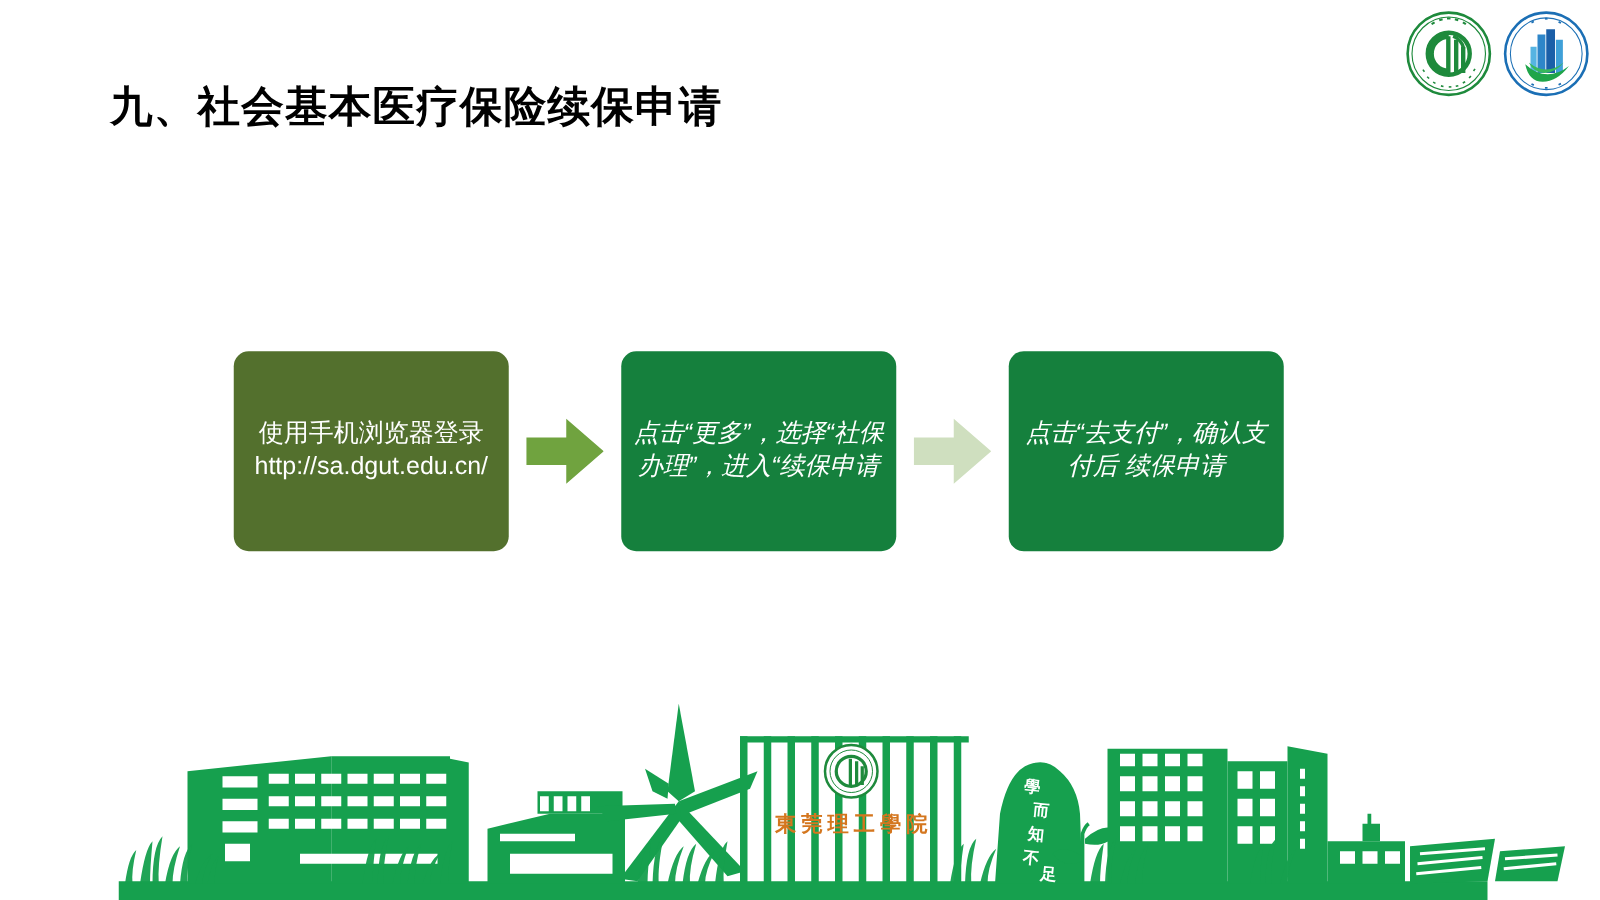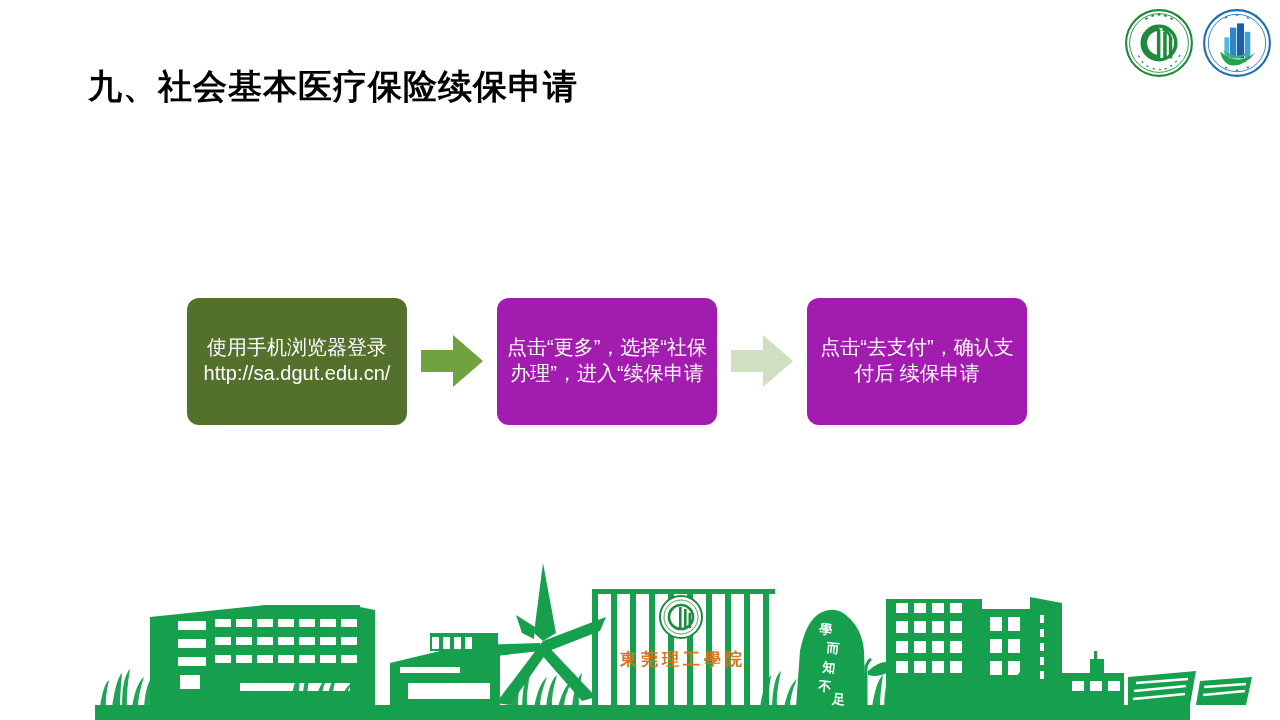--- a/index.html
+++ b/index.html
@@ -55,37 +55,37 @@
     position: absolute;
     left: 187px;
     top: 293px;
     width: 842px;
     height: 136px;
     display: flex;
     align-items: center;
   }
   .flow-box {
     width: 220px;
-    height: 127px;
+    height: 160px;
     border-radius: 12px;
     box-sizing: border-box;
     padding: 6px 8px;
     display: flex;
     align-items: center;
     justify-content: center;
     text-align: center;
     color: #ffffff;
     font-size: 20px;
     line-height: 1.28;
     letter-spacing: 0px;
     word-break: break-word;
     overflow: hidden;
   }
   .flow-box.green { background: #53702D; }
-  .flow-box.pink  { background: #a21caf; }
+  .flow-box.pink  { background: #15803d; font-style: italic; }
 
   .flow-gap {
     width: 90px;
     height: 136px;
     display: flex;
     align-items: center;
     justify-content: center;
   }
   .arrow-svg { display: block; }
 

